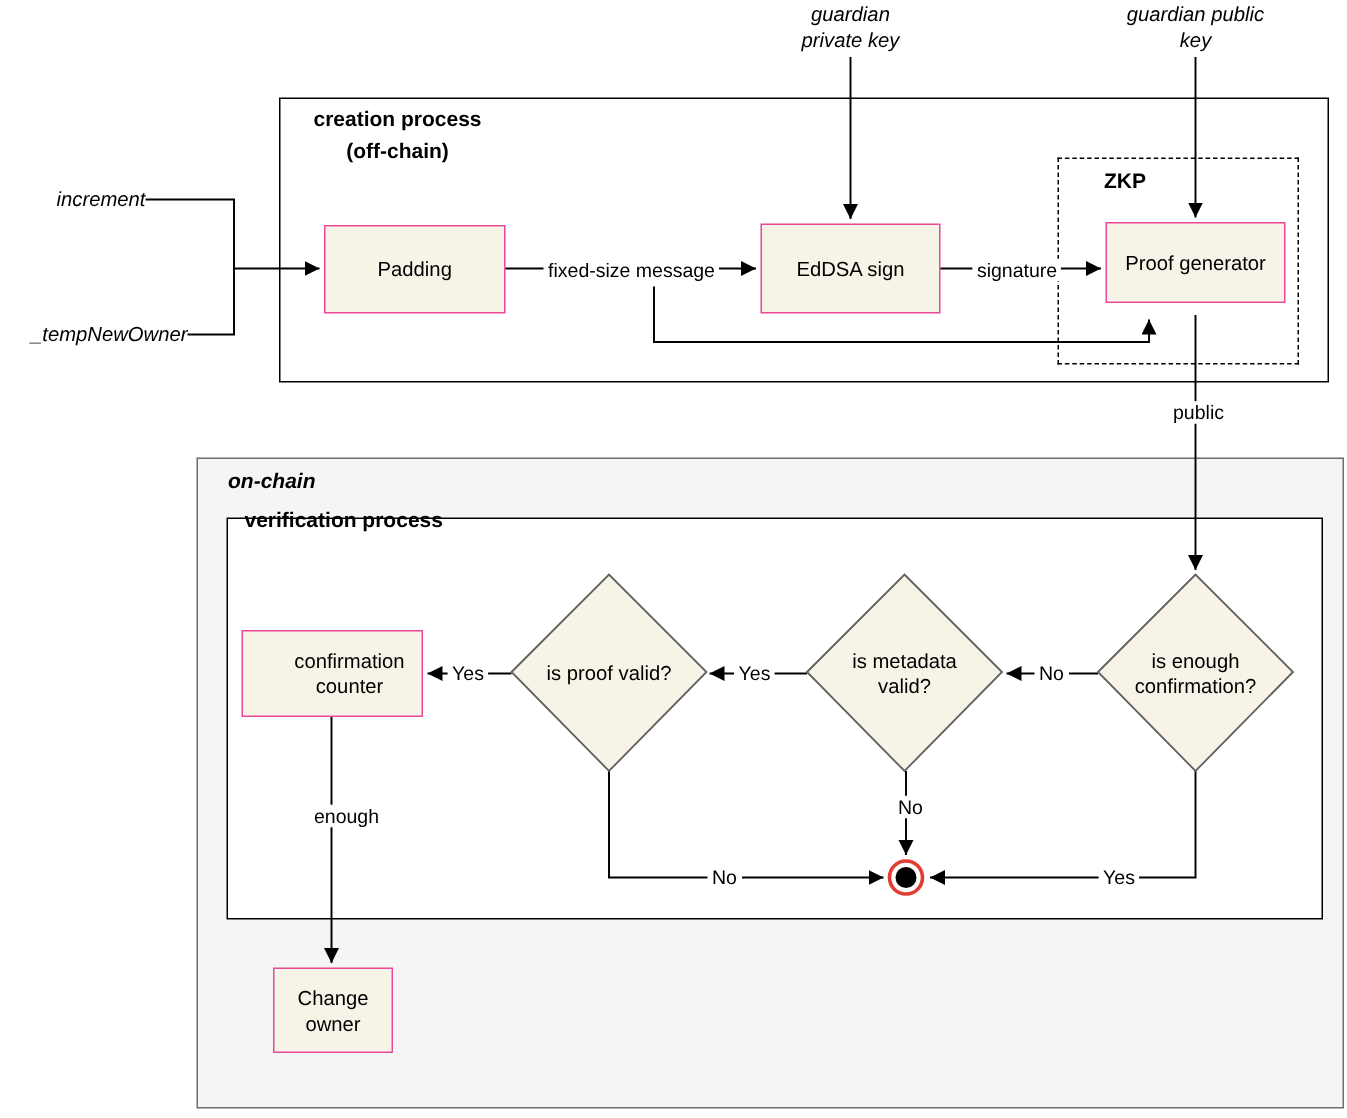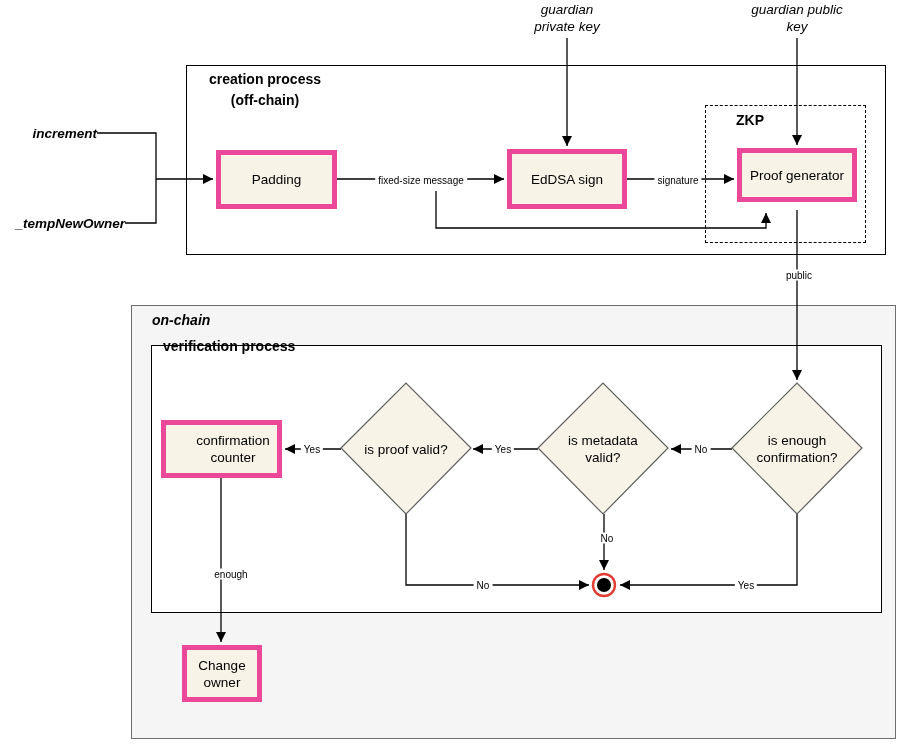--- a/index.html
+++ b/index.html
@@ -14,42 +14,42 @@
   .onchain{left:131px;top:305px;width:765px;height:434px;border:1px solid #6e6e6e;background:#f5f5f5;}
   .verification{left:151px;top:345px;width:731px;height:268px;border:1px solid #000;background:#ffffff;}
   
   .c-title{position:absolute;font-weight:bold;font-size:14px;line-height:21px;}
   .creation-title{left:190px;top:69px;width:150px;text-align:center;}
   .zkp-title{left:736px;top:110px;}
   .onchain-title{left:152px;top:310px;font-style:italic;}
   .verification-title{left:163px;top:336px;}
   
   .node{
-    position:absolute;box-sizing:border-box;background:#f7f3e6;border:5px solid #ec4899;
+    position:absolute;box-sizing:border-box;background:#f7f3e6;border:1px solid #ec4899;
     display:flex;flex-direction:column;align-items:center;justify-content:center;
     font-size:13.5px;line-height:17px;text-align:center;
   }
   .padding-node{left:216px;top:150px;width:121px;height:59px;}
   .eddsa-node{left:507px;top:149px;width:120px;height:60px;}
   .proofgen-node{left:737px;top:148px;width:120px;height:54px;}
   .counter-node{left:161px;top:420px;width:121px;height:58px;padding-left:23px;}
   .changeowner-node{left:182px;top:645px;width:80px;height:57px;}
   
   .diamond-label{
     position:absolute;display:flex;flex-direction:column;align-items:center;justify-content:center;
     font-size:13.5px;line-height:17px;text-align:center;transform:translate(-50%,-50%);
   }
   
   .io-label{position:absolute;font-style:italic;font-size:13.5px;line-height:17px;white-space:nowrap;}
-  .io-right{transform:translate(-100%,-50%);font-weight:bold;}
+  .io-right{transform:translate(-100%,-50%);}
   .io-center{transform:translateX(-50%);text-align:center;}
   
   .edge-label{
     position:absolute;transform:translate(-50%,-50%);background:#ffffff;
-    padding:0 3px;font-size:10px;white-space:nowrap;
+    padding:0 3px;font-size:13px;white-space:nowrap;
   }
   svg.wires{position:absolute;left:0;top:0;z-index:3;pointer-events:none;}
   .lbl{z-index:4;}
   .container{z-index:1;}
   .node{z-index:2;}
 </style>
 </head>
 <body>
 
 <div class="canvas">
@@ -160,15 +160,15 @@
 
   <div class="edge-label lbl" style="left:421px;top:180px;">fixed-size message</div>
   <div class="edge-label lbl" style="left:678px;top:180px;">signature</div>
   <div class="edge-label lbl" style="left:799px;top:275px;">public</div>
   <div class="edge-label lbl" style="left:312px;top:449px;">Yes</div>
   <div class="edge-label lbl" style="left:503px;top:449px;">Yes</div>
   <div class="edge-label lbl" style="left:701px;top:449px;">No</div>
   <div class="edge-label lbl" style="left:607px;top:538px;">No</div>
   <div class="edge-label lbl" style="left:483px;top:585px;">No</div>
   <div class="edge-label lbl" style="left:746px;top:585px;">Yes</div>
-  <div class="edge-label lbl" style="left:231px;top:574px;">enough</div>
+  <div class="edge-label lbl" style="left:231px;top:544px;">enough</div>
 
 </div>
 
 </body></html>

